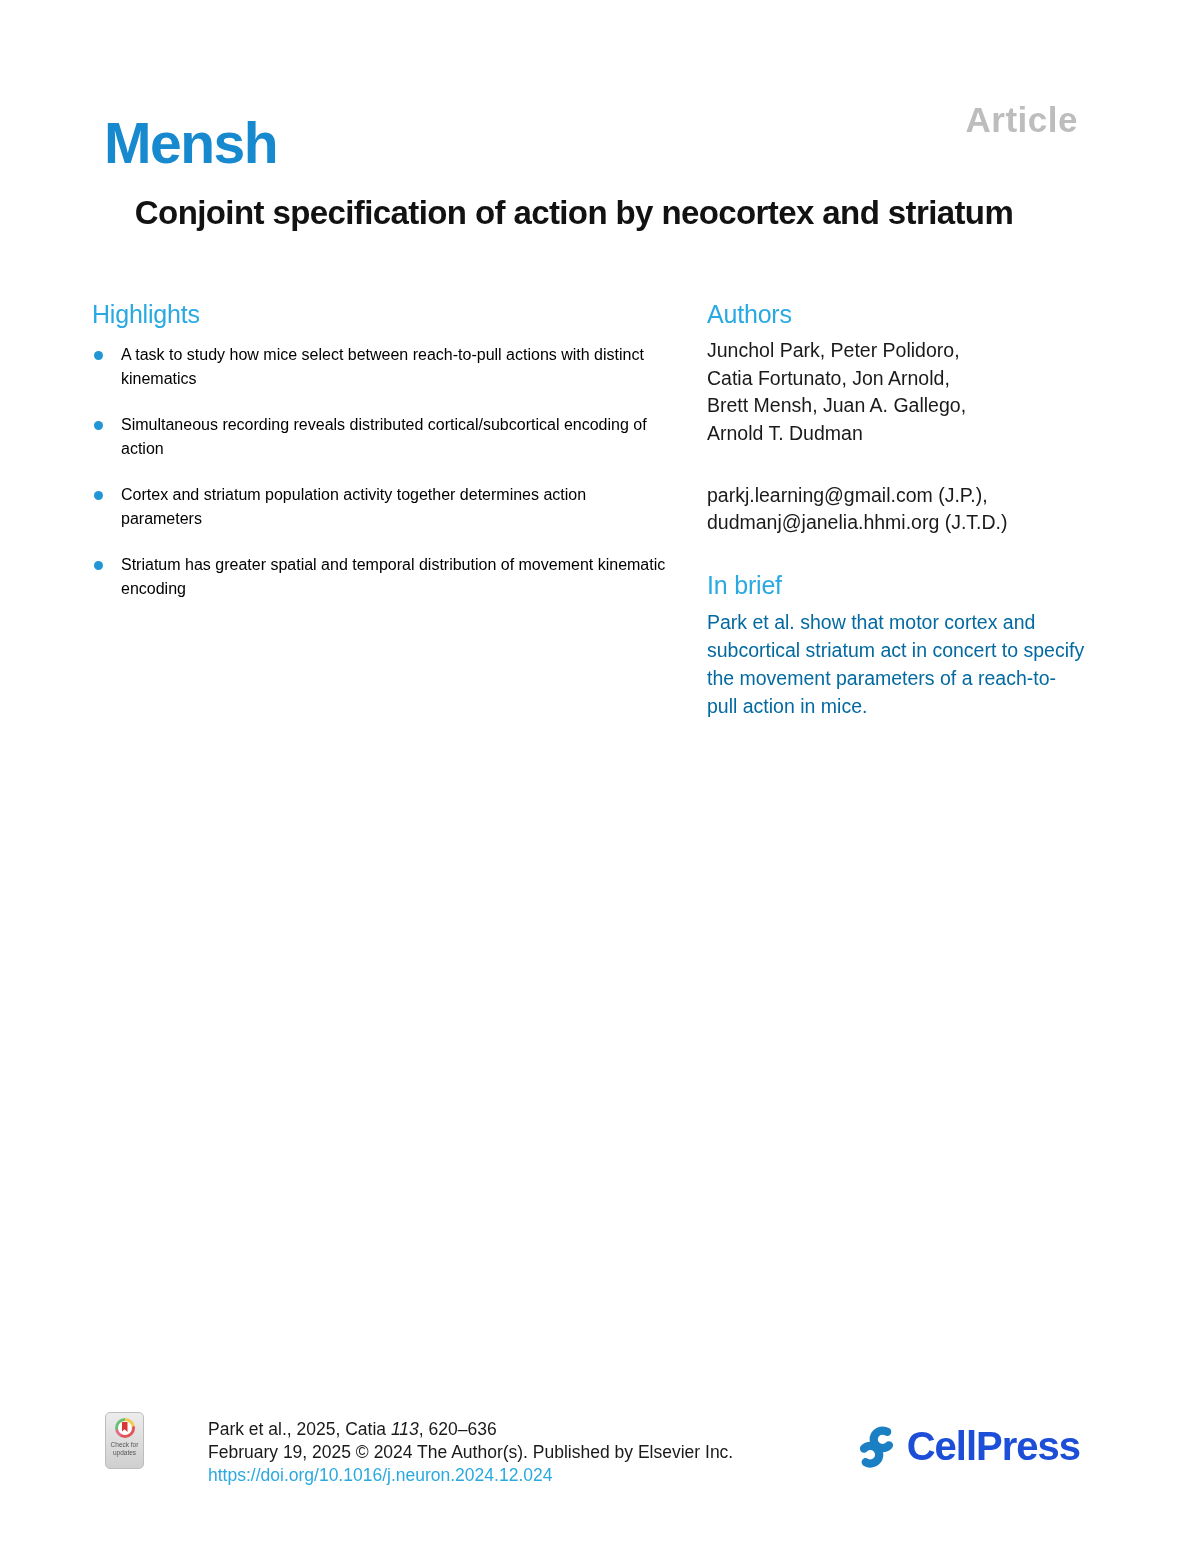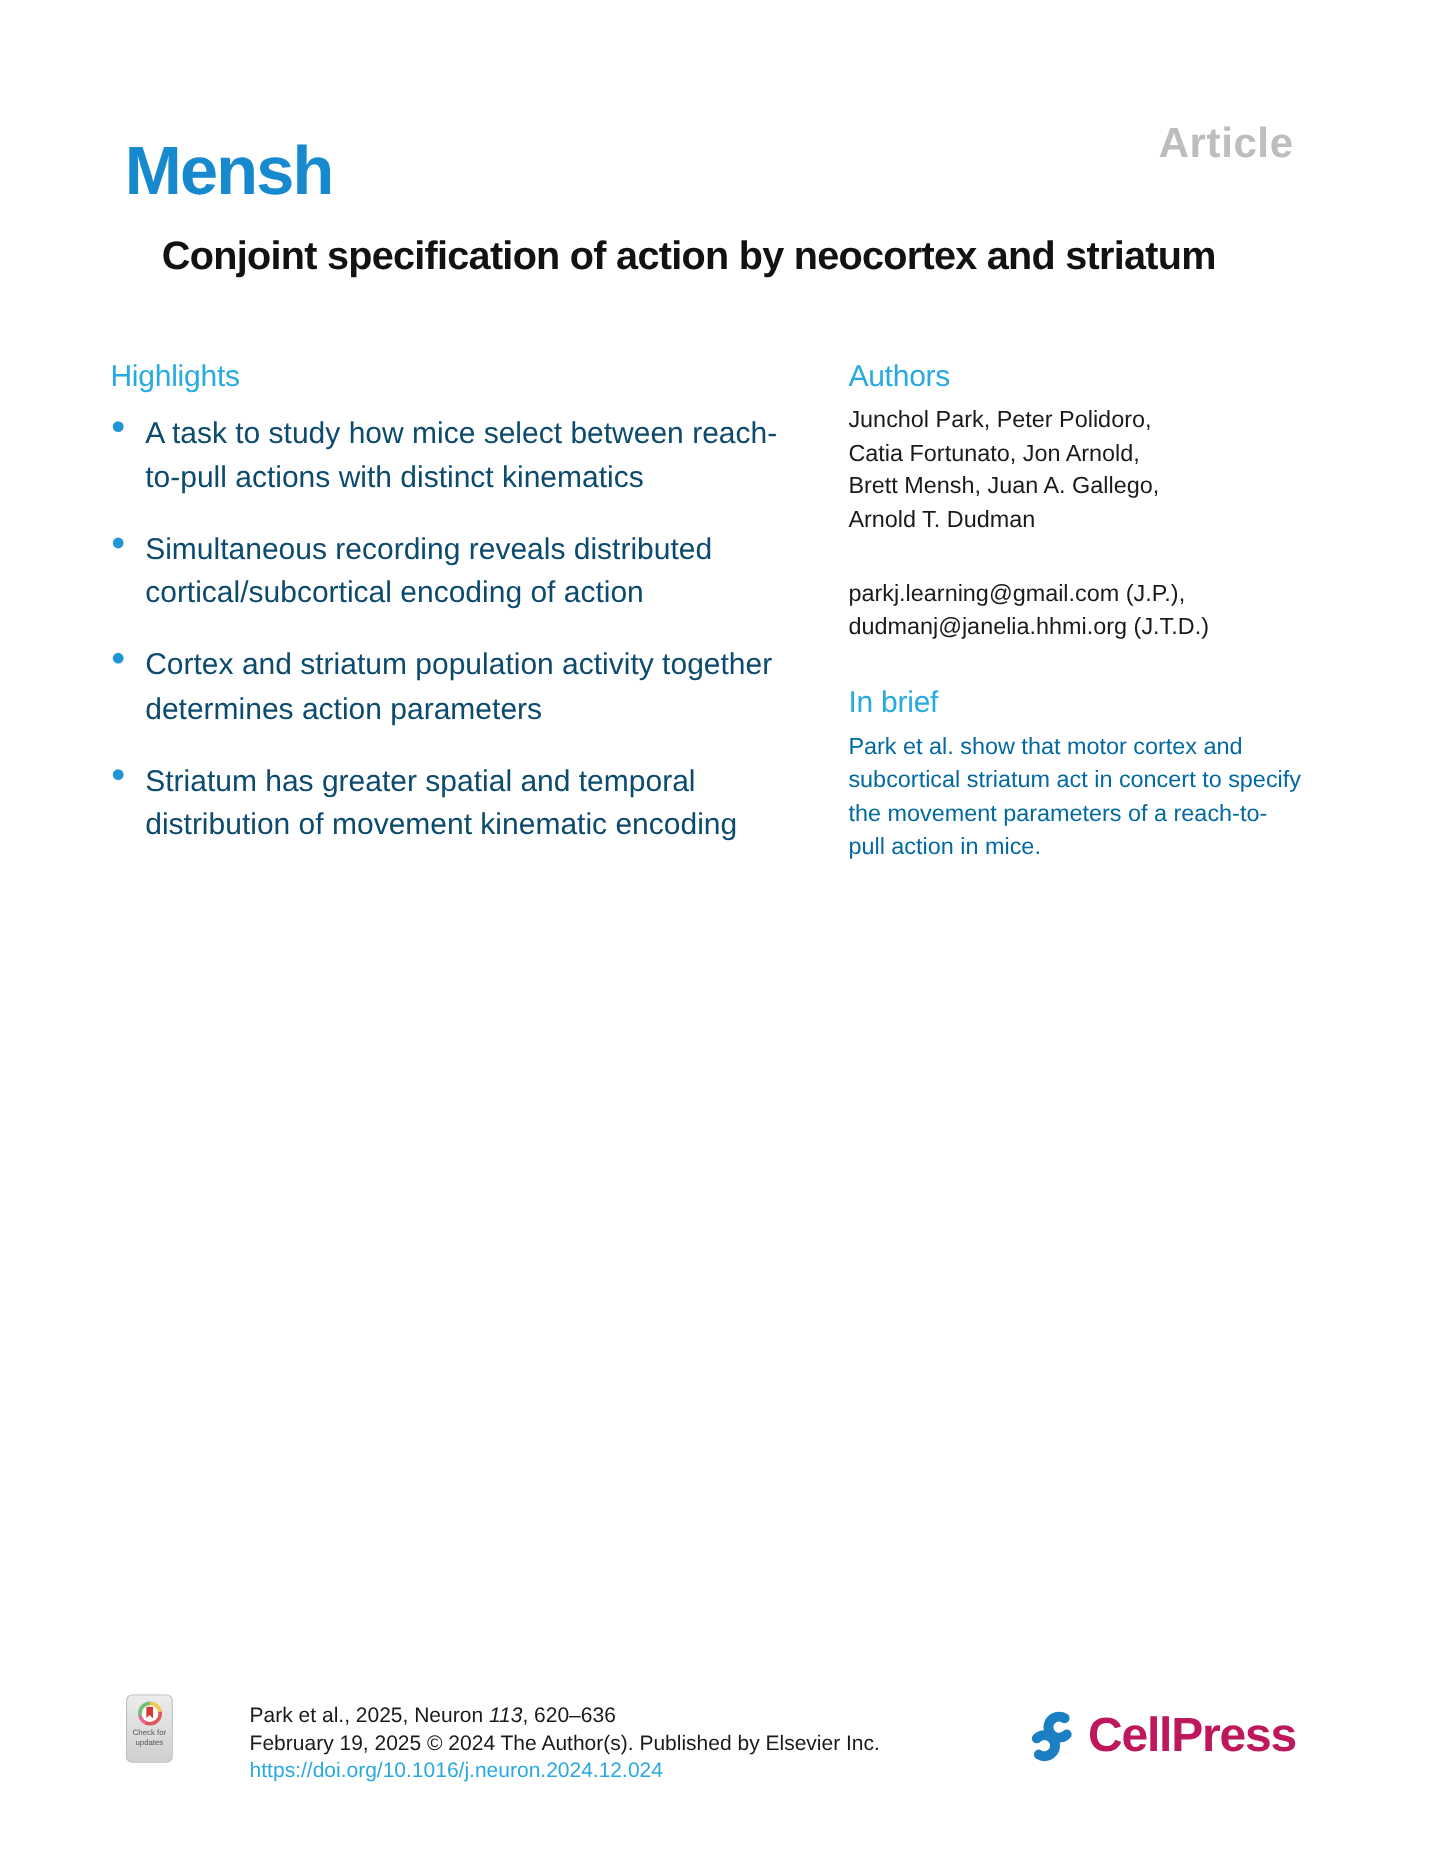--- a/index.html
+++ b/index.html
@@ -35,21 +35,21 @@
   .col-left { position: absolute; left: 92px; top: 300px; width: 585px; }
   .col-right { position: absolute; left: 707px; top: 300px; width: 380px; }
 
   h2.sec-heading {
     font-size: 25px; font-weight: 400; color: #29a9e1;
     letter-spacing: -0.2px; margin-bottom: 14px;
   }
   .highlight-list { list-style: none; }
   .highlight-item {
     position: relative; padding-left: 29px;
-    font-size: 25px; line-height: 1.47; color: #0c4a6e;
+    font-size: 16px; line-height: 1.47; color: #000000;
     margin-bottom: 23px; max-width: 578px;
   }
   .bullet {
     position: absolute; left: 2px; top: 8px;
     width: 9px; height: 9px; border-radius: 50%;
     background: #2196d4;
   }
 
   .author-line, .email-line {
     font-size: 19.5px; line-height: 1.42; color: #1a1a1a;
@@ -88,21 +88,21 @@
   }
   .citation-block { position: absolute; left: 208px; top: 1418px; font-size: 17.5px; line-height: 1.32; }
   .citation-vol { font-style: italic; }
   .doi-link { color: #2aa9e0; text-decoration: none; cursor: pointer; }
 
   .cellpress-logo {
     position: absolute; right: 120px; top: 1424px;
     display: flex; align-items: center; gap: 8px;
   }
   .cellpress-word {
-    font-size: 40px; font-weight: 700; color: #be185d;
+    font-size: 40px; font-weight: 700; color: #1d4ed8;
     letter-spacing: -1px;
   }
 </style>
 </head>
 <body>
 
 <div class="page">
 
   <div class="article-label">Article</div>
 
@@ -160,21 +160,21 @@
           <span class="crossmark-bookmark"></span>
         </span>
     </span>
     <span class="crossmark-text">
       <span>Check for</span><br>
       <span>updates</span>
     </span>
   </div>
 
   <div class="citation-block">
-    <div><span>Park et al., 2025, Neuron </span><span class="citation-vol">113</span><span>, 620–636</span></div>
+    <div><span>Park et al., 2025, Catia </span><span class="citation-vol">113</span><span>, 620–636</span></div>
     <div>February 19, 2025 © 2024 The Author(s). Published by Elsevier Inc.</div>
     <div><a class="doi-link">https://doi.org/10.1016/j.neuron.2024.12.024</a></div>
   </div>
 
   <div class="cellpress-logo">
     <svg width="44" height="44" viewBox="0 0 40 40">
       <circle cx="25" cy="13" r="8" fill="none" stroke="#1b7fc4" stroke-width="7.5" pathLength="100" stroke-dasharray="72 28" stroke-dashoffset="-12" stroke-linecap="round"></circle>
       <circle cx="14" cy="27" r="8" fill="none" stroke="#1b7fc4" stroke-width="7.5" pathLength="100" stroke-dasharray="72 28" stroke-dashoffset="38" stroke-linecap="round"></circle>
     </svg>
     <span class="cellpress-word">CellPress</span>

